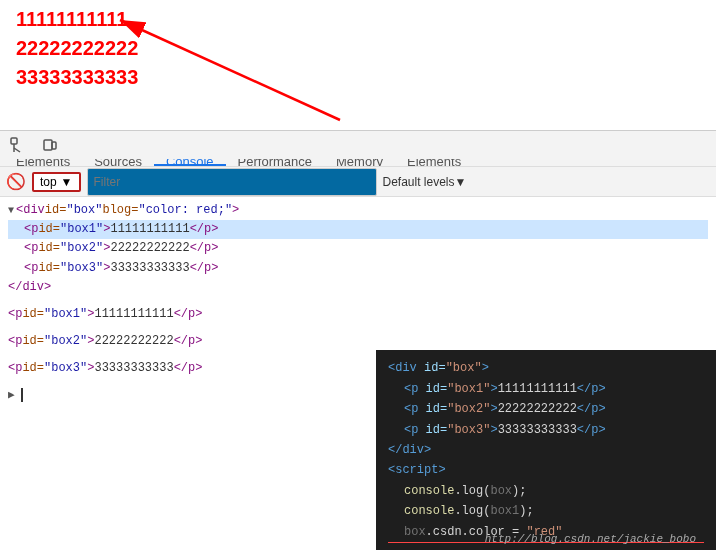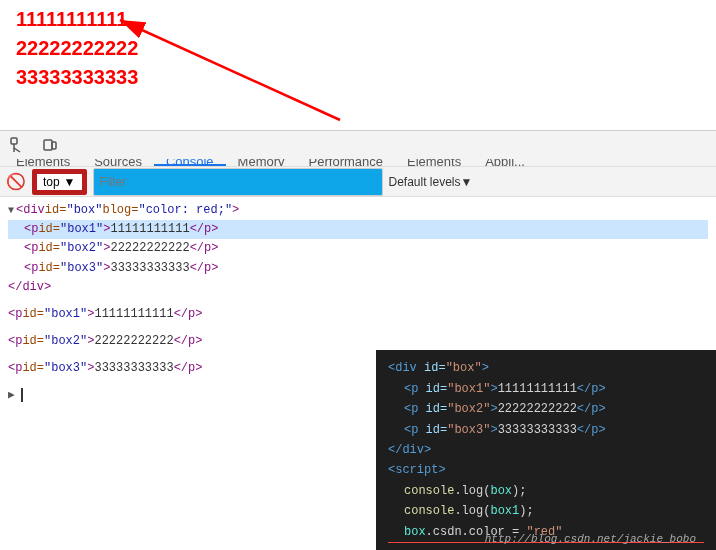--- a/index.html
+++ b/index.html
@@ -114,31 +114,31 @@
       font-size: 16px;
       color: #555;
       cursor: pointer;
     }
 
     .context-selector {
       display: flex;
       align-items: center;
       gap: 4px;
       background: #fff;
-      border: 5px solid #b91c1c;
+      border: 2px solid #b91c1c;
       border-radius: 2px;
       padding: 1px 6px;
       cursor: pointer;
       font-size: 12px;
     }
 
     .filter-input {
       flex: 1;
       border: 1px solid #ccc;
-      background: #0ea5e9;
+      background: #0369a1;
       padding: 6px 6px;
       font-size: 12px;
       border-radius: 2px;
       max-width: 290px;
     }
 
     .default-levels {
       display: flex;
       align-items: center;
       font-size: 12px;
@@ -207,21 +207,21 @@
       padding: 8px 12px;
       line-height: 1.7;
       z-index: 10;
     }
 
     .code-tag { color: #569cd6; }
     .code-attr { color: #9cdcfe; }
     .code-val { color: #ce9178; }
     .code-text { color: #d4d4d4; }
     .code-fn { color: #dcdcaa; }
-    .code-obj { color: #5eead4; }
+    .code-obj { color: #737373; }
     .code-indent-1 { padding-left: 16px; }
     .code-string { color: #ce9178; }
 
     
     .watermark {
       position: absolute;
       bottom: 2px;
       right: 20px;
       font-size: 11px;
       color: #aaa;
@@ -272,24 +272,23 @@
         <svg width="16" height="16" viewBox="0 0 16 16" fill="none" stroke="#555" stroke-width="1.5">
           <rect x="2" y="3" width="8" height="10" rx="1"></rect>
           <rect x="10" y="5" width="4" height="7" rx="1"></rect>
         </svg>
       </button>
     </div>
     <div class="devtools-tabs">
       <div class="tab">Elements</div>
       <div class="tab">Sources</div>
       <div class="tab active">Console</div>
+      <div class="tab">Performance</div>
       <div class="tab">Memory</div>
-      <div class="tab">Performance</div>
       <div class="tab">Elements</div>
-      <div class="tab">Appli...</div>
     </div>
   </div>
 
   <div class="console-bar">
     <span class="console-no-entry">🚫</span>
     <div class="context-selector">
       <span>top</span>
       <span>▼</span>
     </div>
     <input class="filter-input" type="text" placeholder="Filter" style="">

